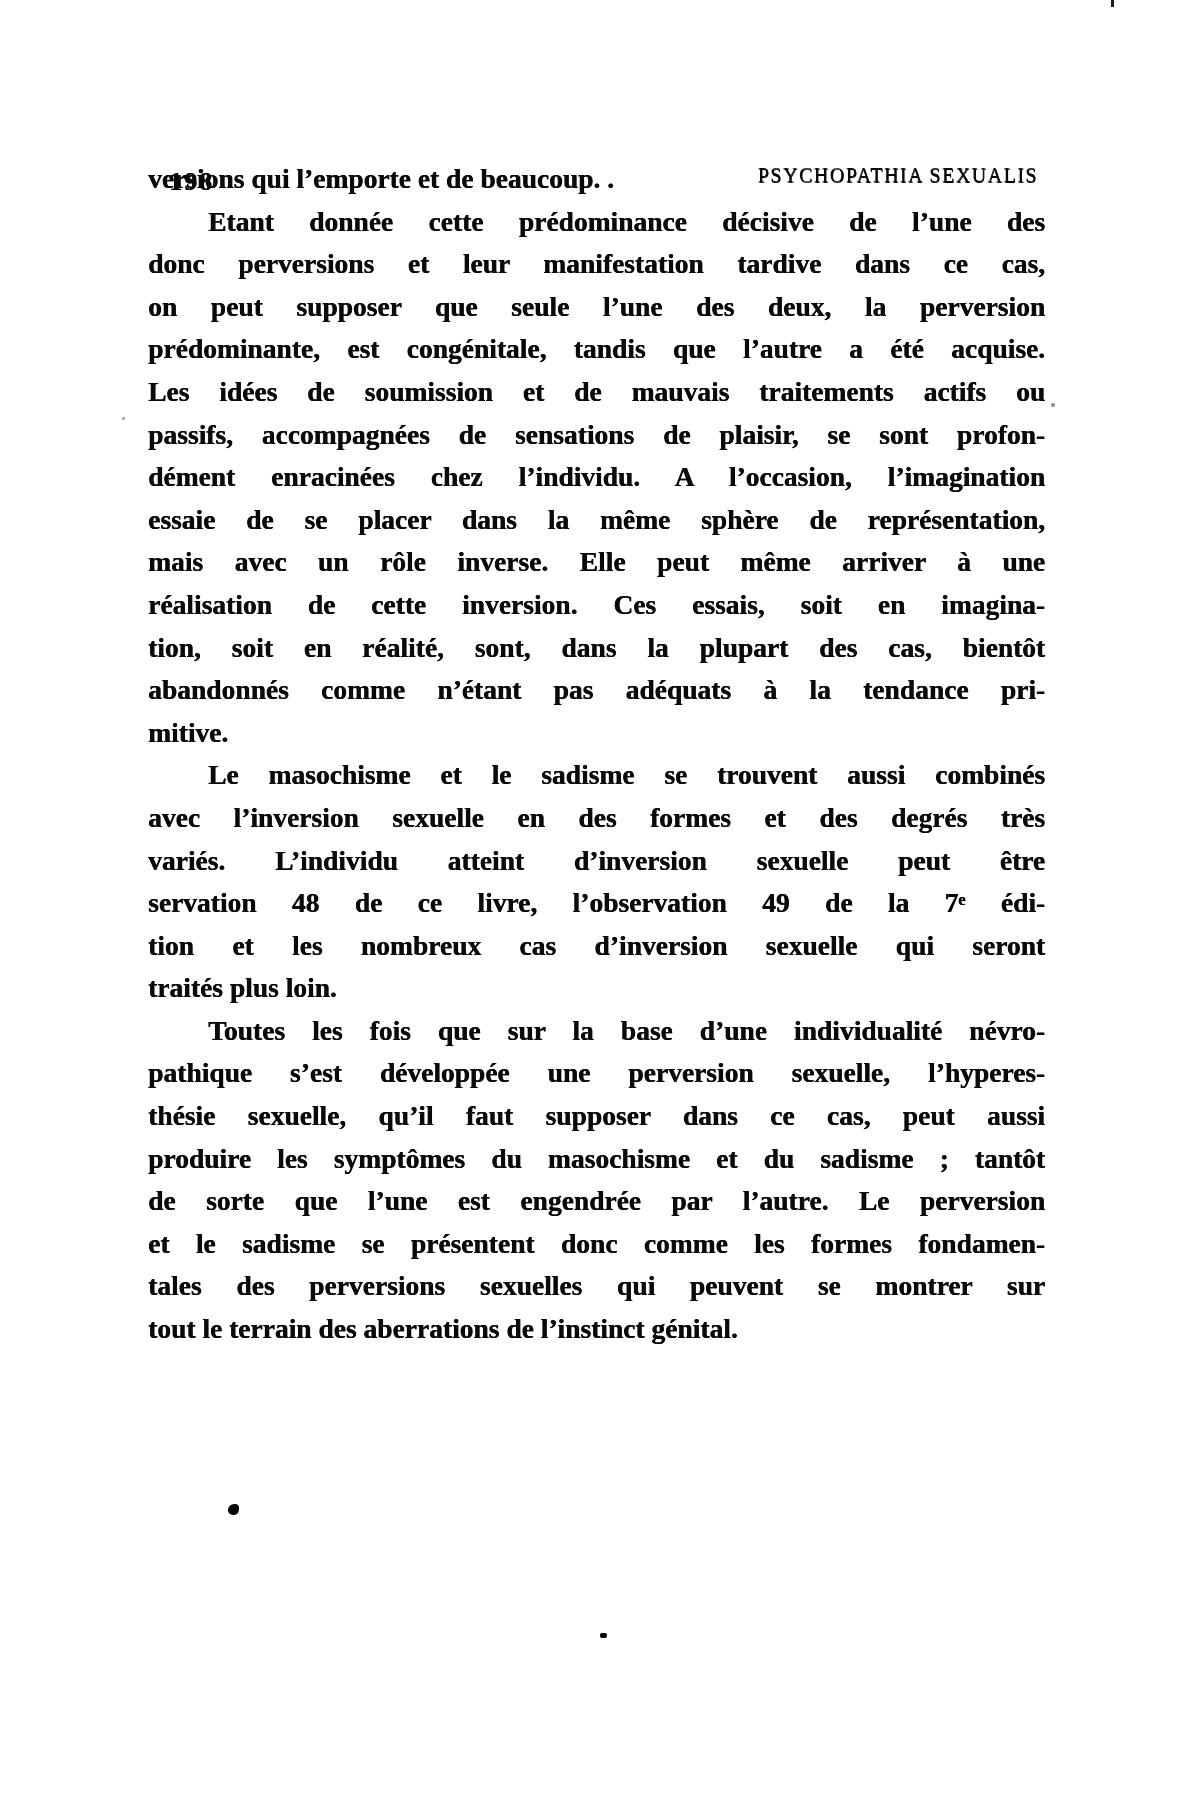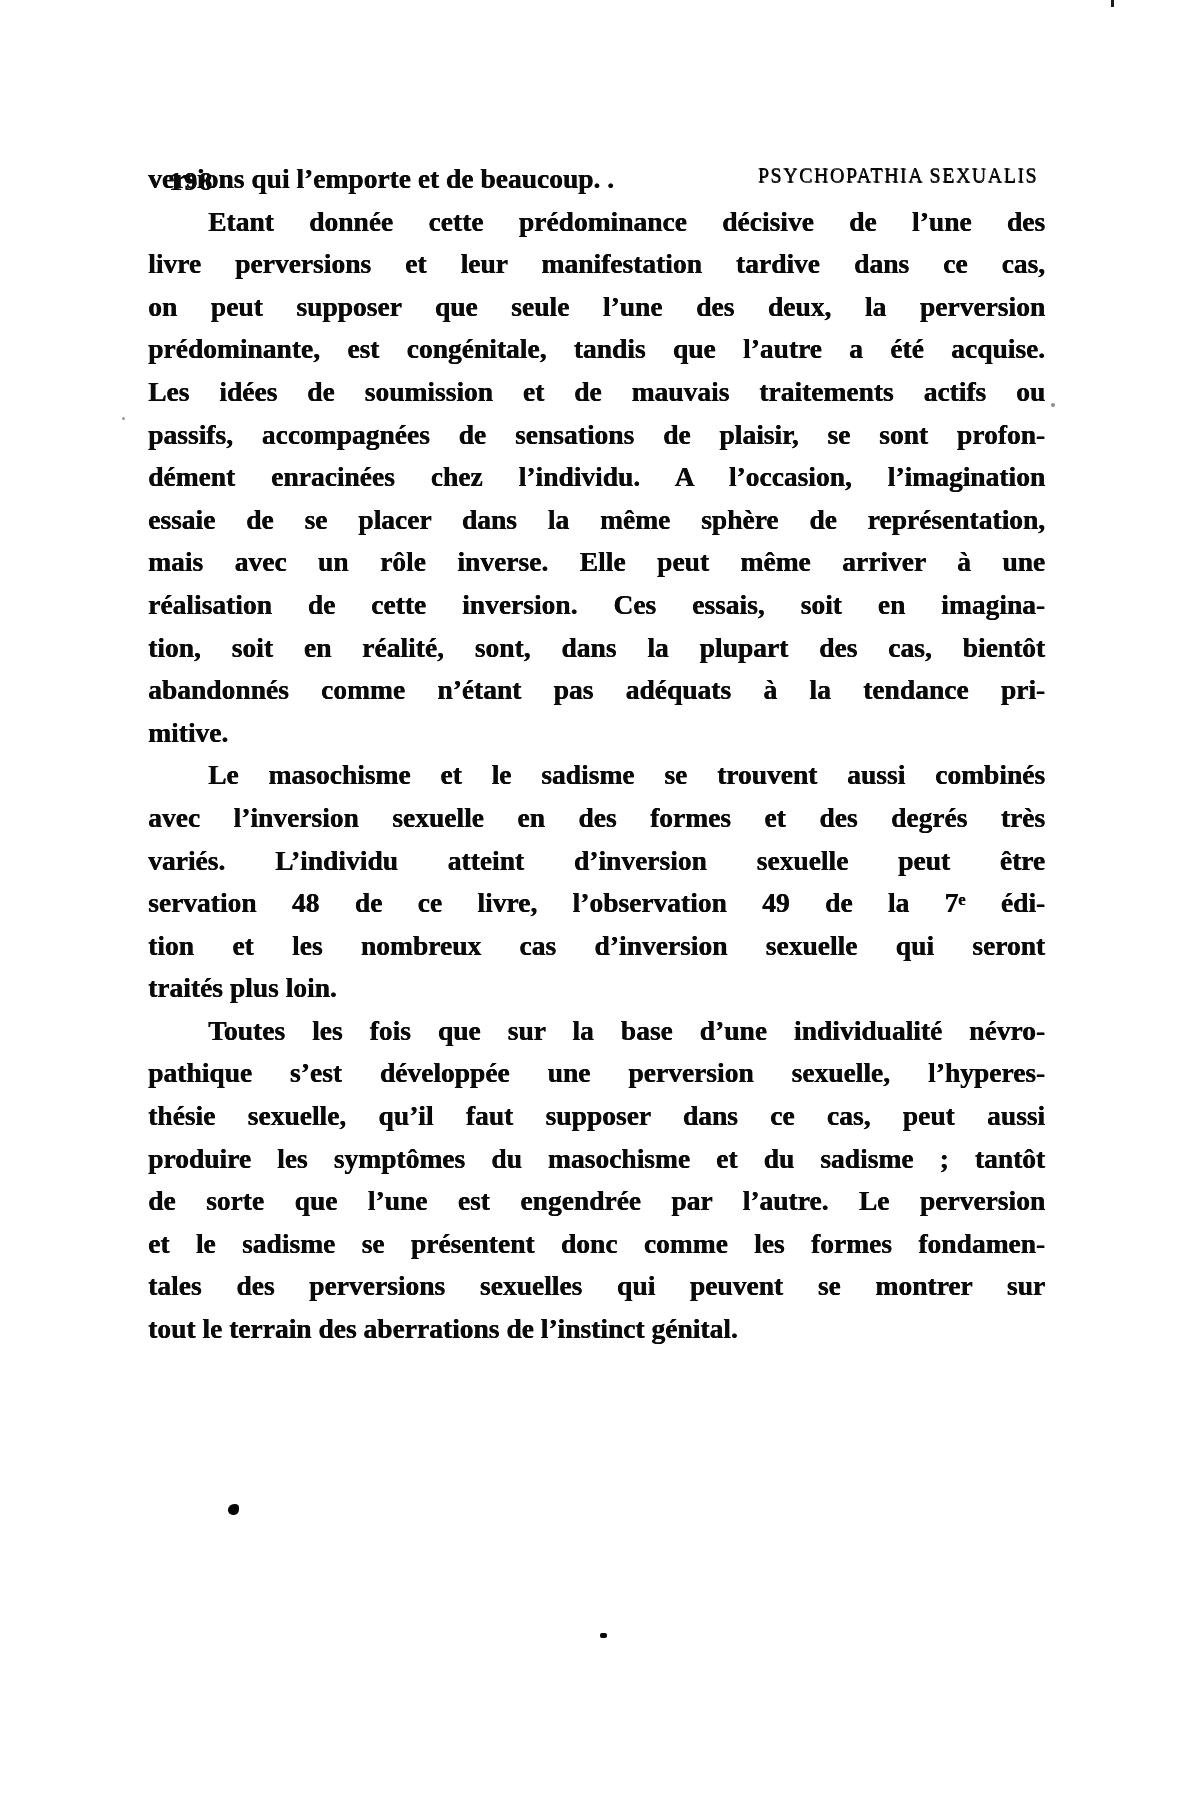--- a/index.html
+++ b/index.html
@@ -80,21 +80,21 @@
 <div class="scan-page">
 
   <div class="running-header">
     <span class="pagenum">198</span>
     <span class="runtitle">PSYCHOPATHIA SEXUALIS</span>
   </div>
 
   <div class="text-column">
     <div class="line endpara">versions qui l’emporte et de beaucoup. .</div>
     <div class="line indent">Etant donnée cette prédominance décisive de l’une des</div>
-    <div class="line">livre perversions et leur manifestation tardive dans ce cas,</div>
+    <div class="line">donc perversions et leur manifestation tardive dans ce cas,</div>
     <div class="line">on peut supposer que seule l’une des deux, la perversion</div>
     <div class="line">prédominante, est congénitale, tandis que l’autre a été acquise.</div>
     <div class="line">Les idées de soumission et de mauvais traitements actifs ou</div>
     <div class="line">passifs, accompagnées de sensations de plaisir, se sont profon-</div>
     <div class="line">dément enracinées chez l’individu. A l’occasion, l’imagination</div>
     <div class="line">essaie de se placer dans la même sphère de représentation,</div>
     <div class="line">mais avec un rôle inverse. Elle peut même arriver à une</div>
     <div class="line">réalisation de cette inversion. Ces essais, soit en imagina-</div>
     <div class="line">tion, soit en réalité, sont, dans la plupart des cas, bientôt</div>
     <div class="line">abandonnés comme n’étant pas adéquats à la tendance pri-</div>

